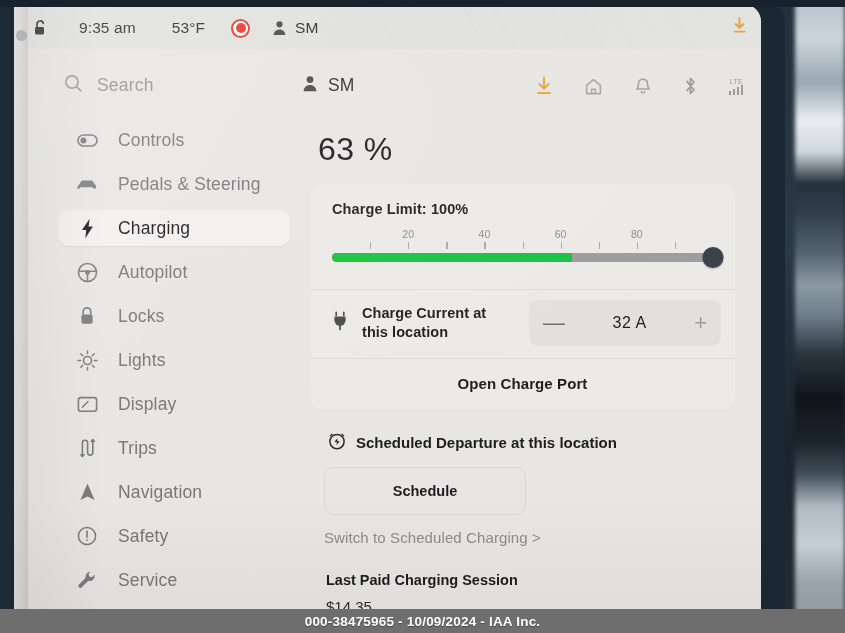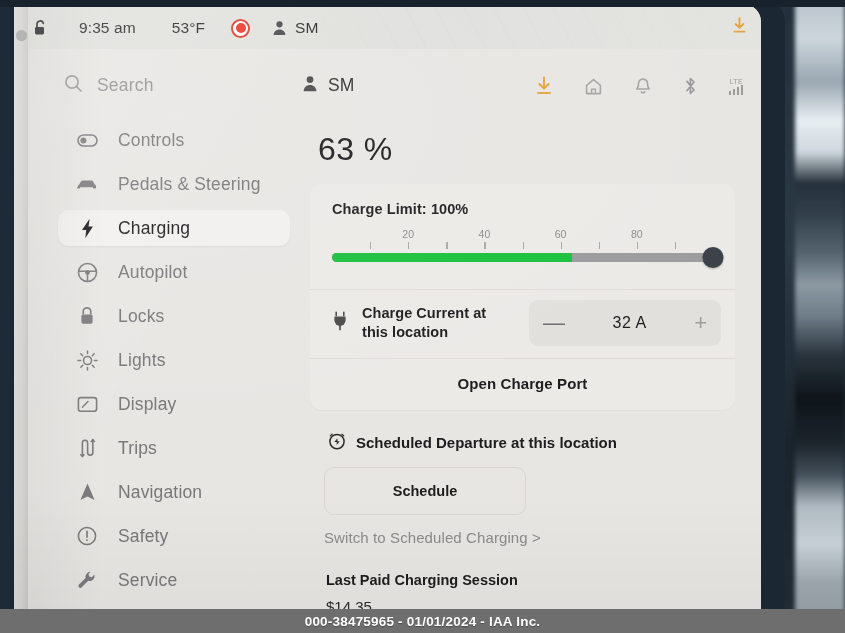--- a/index.html
+++ b/index.html
@@ -632,15 +632,15 @@
         <div class="last-loc">Fremont, CA - Pacific Commons Boulevard</div>
       </div>
     </div>
 
     <div class="glare"></div>
   </div>
 
   <div class="top-strip"></div>
 
   <div class="watermark">
-    <span class="wm-inner">000-38475965 - 01/01/2024 - IAA Inc.</span>
+    <span class="wm-inner">000-38475965 - 10/09/2024 - IAA Inc.</span>
   </div>
 </div>
 
 </body></html>

